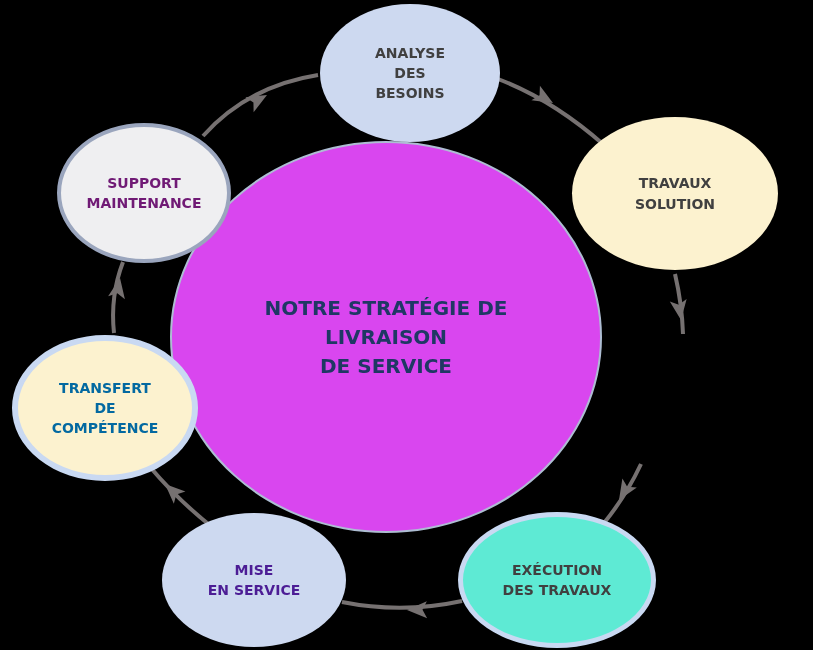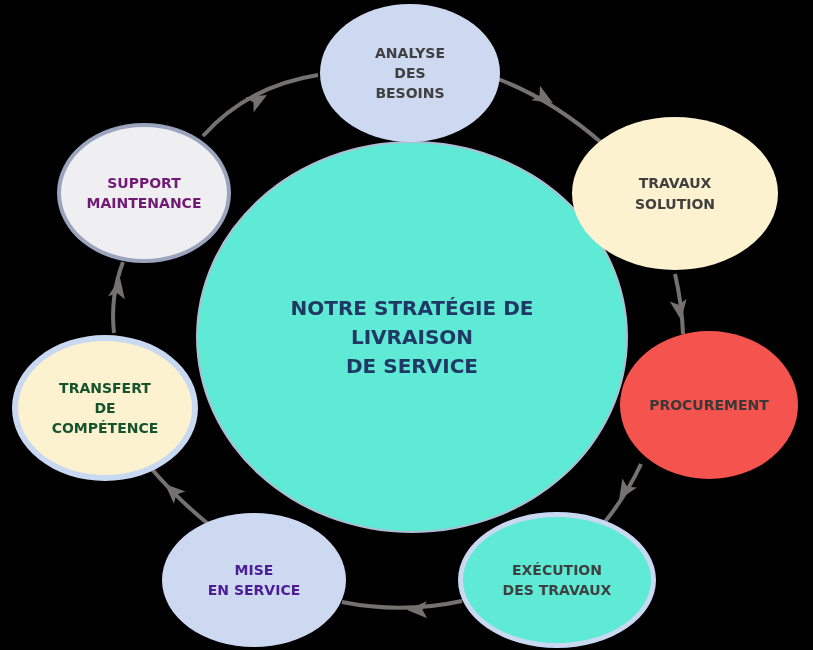--- a/index.html
+++ b/index.html
@@ -43,52 +43,49 @@
     <g>
       <path class="arrow-line" d="M 212,527 Q 178,500 150,467" style="stroke: rgb(118, 113, 113);"></path>
       <path class="arrow-head" d="M0,0 L-20,-8.5 L-15.5,0 L-20,8.5 Z" transform="translate(165,484) rotate(-137)" style="fill: rgb(118, 113, 113);"></path>
     </g>
     <g>
       <path class="arrow-line" d="M 114,333 Q 110,296 123,262" style="stroke: rgb(118, 113, 113);"></path>
       <path class="arrow-head" d="M0,0 L-20,-8.5 L-15.5,0 L-20,8.5 Z" transform="translate(120,278) rotate(-80)" style="fill: rgb(118, 113, 113);"></path>
     </g>
   </svg>
 
-  <div class="center-circle" style="left: 196px; top: 141px; width: 432px; height: 392px; background: #5eead4; color: rgb(31, 56, 100); border: 2px solid rgb(174, 189, 211);">
+  <div class="center-circle" style="left: 170px; top: 141px; width: 432px; height: 392px; background: #d946ef; color: rgb(31, 56, 100); border: 2px solid rgb(174, 189, 211);">
     <span class="center-label">NOTRE STRATÉGIE DE
 LIVRAISON
 DE SERVICE</span>
   </div>
 
   <div class="node" style="left: 320px; top: 4px; width: 180px; height: 138px; background: rgb(205, 217, 240); color: rgb(64, 64, 64);">
     <span class="node-label">ANALYSE
 DES
 BESOINS</span>
   </div>
 
   <div class="node" style="left: 572px; top: 117px; width: 206px; height: 153px; background: rgb(252, 242, 207); color: rgb(64, 64, 64);">
     <span class="node-label">TRAVAUX
 SOLUTION</span>
   </div>
 
-  <div class="node" style="left: 620px; top: 331px; width: 178px; height: 148px; background: rgb(244, 83, 78); color: rgb(59, 56, 56);">
-    <span class="node-label">PROCUREMENT</span>
-  </div>
 
   <div class="node" style="left: 458px; top: 512px; width: 198px; height: 136px; background: #5eead4; color: rgb(64, 64, 64); border: 5px solid rgb(201, 217, 242);">
     <span class="node-label">EXÉCUTION
 DES TRAVAUX</span>
   </div>
 
   <div class="node" style="left: 162px; top: 513px; width: 184px; height: 134px; background: rgb(205, 217, 240); color: #4c1d95;">
     <span class="node-label">MISE
 EN SERVICE</span>
   </div>
 
-  <div class="node" style="left: 12px; top: 335px; width: 186px; height: 146px; background: rgb(252, 242, 207); color: #14532d; border: 6px solid rgb(201, 217, 242);">
+  <div class="node" style="left: 12px; top: 335px; width: 186px; height: 146px; background: rgb(252, 242, 207); color: #0369a1; border: 6px solid rgb(201, 217, 242);">
     <span class="node-label">TRANSFERT
 DE
 COMPÉTENCE</span>
   </div>
 
   <div class="node" style="left: 57px; top: 123px; width: 174px; height: 140px; background: rgb(239, 239, 241); color: #701a75; border: 4px solid rgb(154, 165, 189);">
     <span class="node-label">SUPPORT
 MAINTENANCE</span>
   </div>
 

